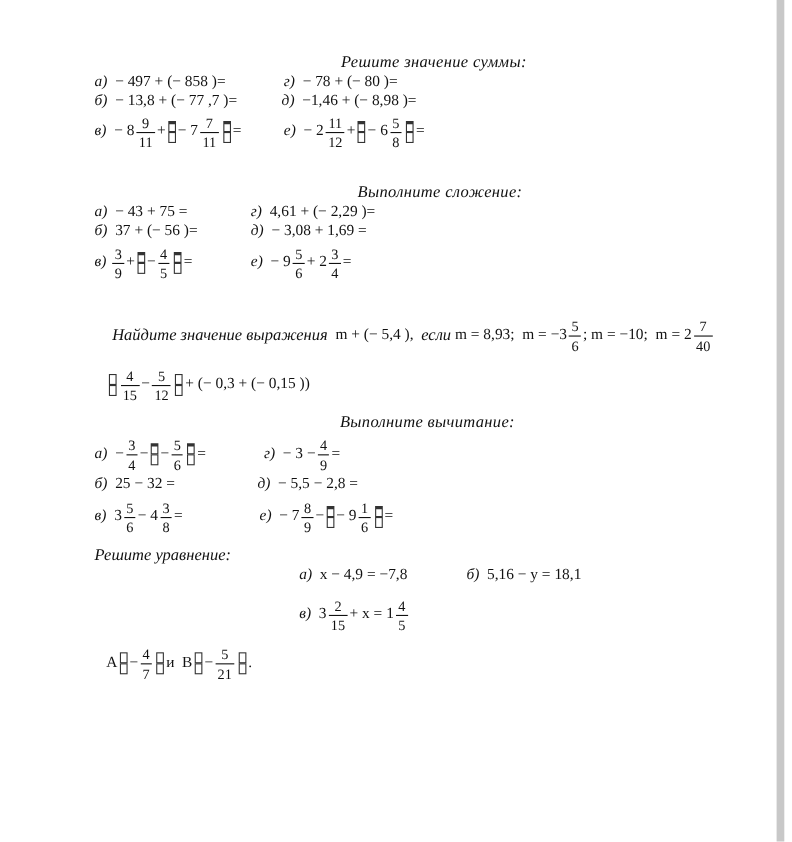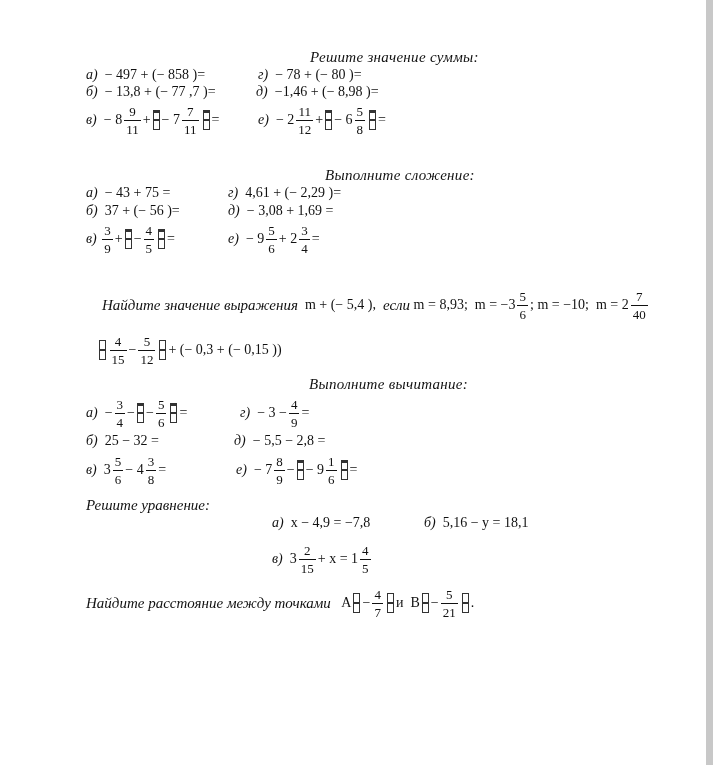--- a/index.html
+++ b/index.html
@@ -263,21 +263,21 @@
       <span class="den">15</span>
     </span>
   <span>+ x = 1</span>
   <span class="frac">
       <span class="num">4</span>
       <span class="den">5</span>
     </span>
 </div>
 
 <div class="row" style="left:86px;top:596px;">
-  <span class="heading-bold">Найдите расстояние между точками</span>&nbsp;&nbsp;&nbsp;
+  &nbsp;&nbsp;&nbsp;
   <span class="mi">A</span>
   <span class="frac noline">
       <span class="box"></span>
       <span class="box"></span>
     </span>
   <span>−</span>
   <span class="frac">
       <span class="num">4</span>
       <span class="den">7</span>
     </span>

